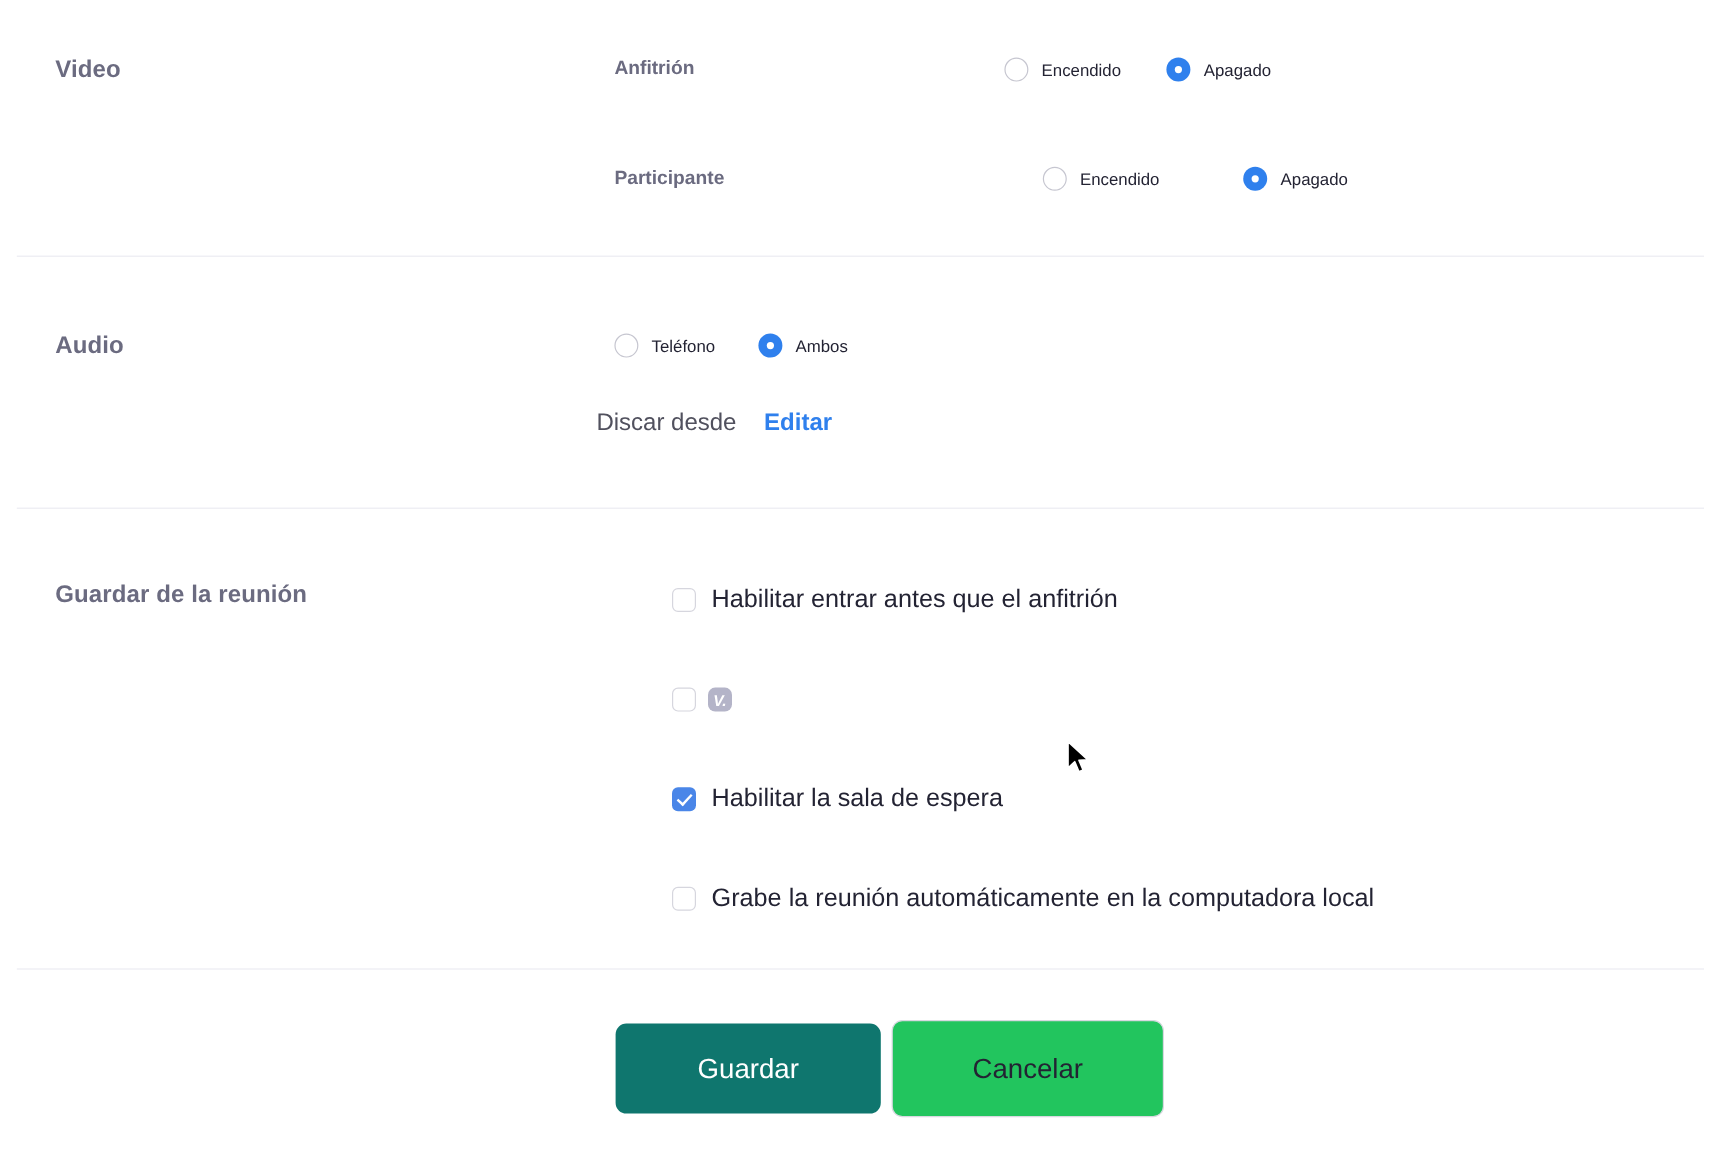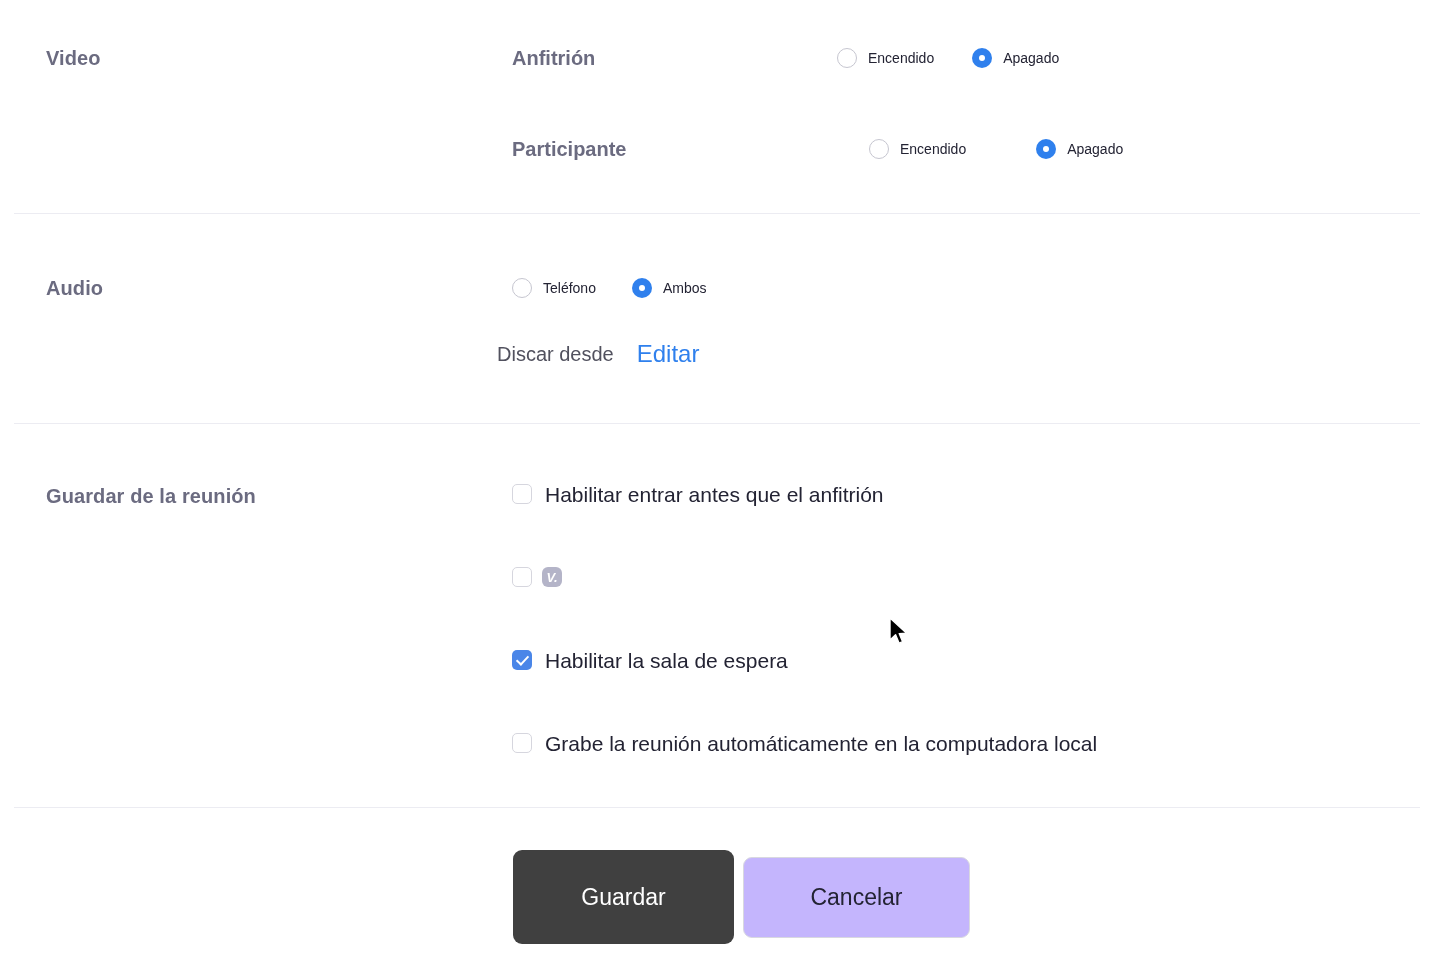--- a/index.html
+++ b/index.html
@@ -57,21 +57,21 @@
     width: 1434px;
     height: 214px;
   }
   .video-row {
     position: absolute;
     display: flex;
     align-items: center;
   }
   .video-row .sub-label {
     width: 325px;
-    font-size: 20px;
+    font-size: 16px;
     font-weight: 700;
     color: #6b6b80;
     line-height: 1;
   }
 
   
   .radio-opt {
     display: inline-flex;
     align-items: center;
     cursor: pointer;
@@ -134,48 +134,50 @@
     display: flex;
     align-items: center;
   }
   .dial-text {
     font-size: 20px;
     color: #51515e;
     line-height: 1;
   }
   .dial-link {
     margin-left: 23px;
-    font-size: 24px;
+    font-size: 20px;
     color: #2f80ed;
     line-height: 1;
     text-decoration: none;
     cursor: pointer;
+    font-weight: bold;
   }
 
   
   #options-section {
     position: absolute;
     left: 0;
     top: 424px;
     width: 1434px;
     height: 384px;
   }
   #options-section .sec-label { padding-top: 62px; }
   .opt-list {
     position: absolute;
     left: 512px;
     top: 60px;
   }
   .opt-row {
     display: flex;
-    align-items: flex-start;
+    align-items: flex-end;
     height: 26px;
     margin-bottom: 57px;
     cursor: pointer;
     user-select: none;
+    margin-left: 48px;
   }
   .opt-row:last-child { margin-bottom: 0; }
   .checkbox {
     width: 20px;
     height: 20px;
     border-radius: 5px;
     border: 1.6px solid #d6d6de;
     box-sizing: border-box;
     background: #ffffff;
     flex: 0 0 auto;
@@ -242,30 +244,30 @@
     line-height: 1;
     border-radius: 9px;
     box-sizing: border-box;
     cursor: pointer;
     display: inline-flex;
     align-items: center;
     justify-content: center;
   }
   .btn-primary {
     width: 221px;
-    height: 94px;
-    background: #404040;
+    height: 75px;
+    background: #0f766e;
     color: #ffffff;
     border: none;
   }
   .btn-secondary {
     width: 227px;
     height: 81px;
     margin-left: 9px;
-    background: #c4b5fd;
+    background: #22c55e;
     color: #232333;
     border: 1px solid #d8d8e0;
   }
 
   
   #cursor {
     position: absolute;
     left: 888px;
     top: 617px;
     width: 22px;

